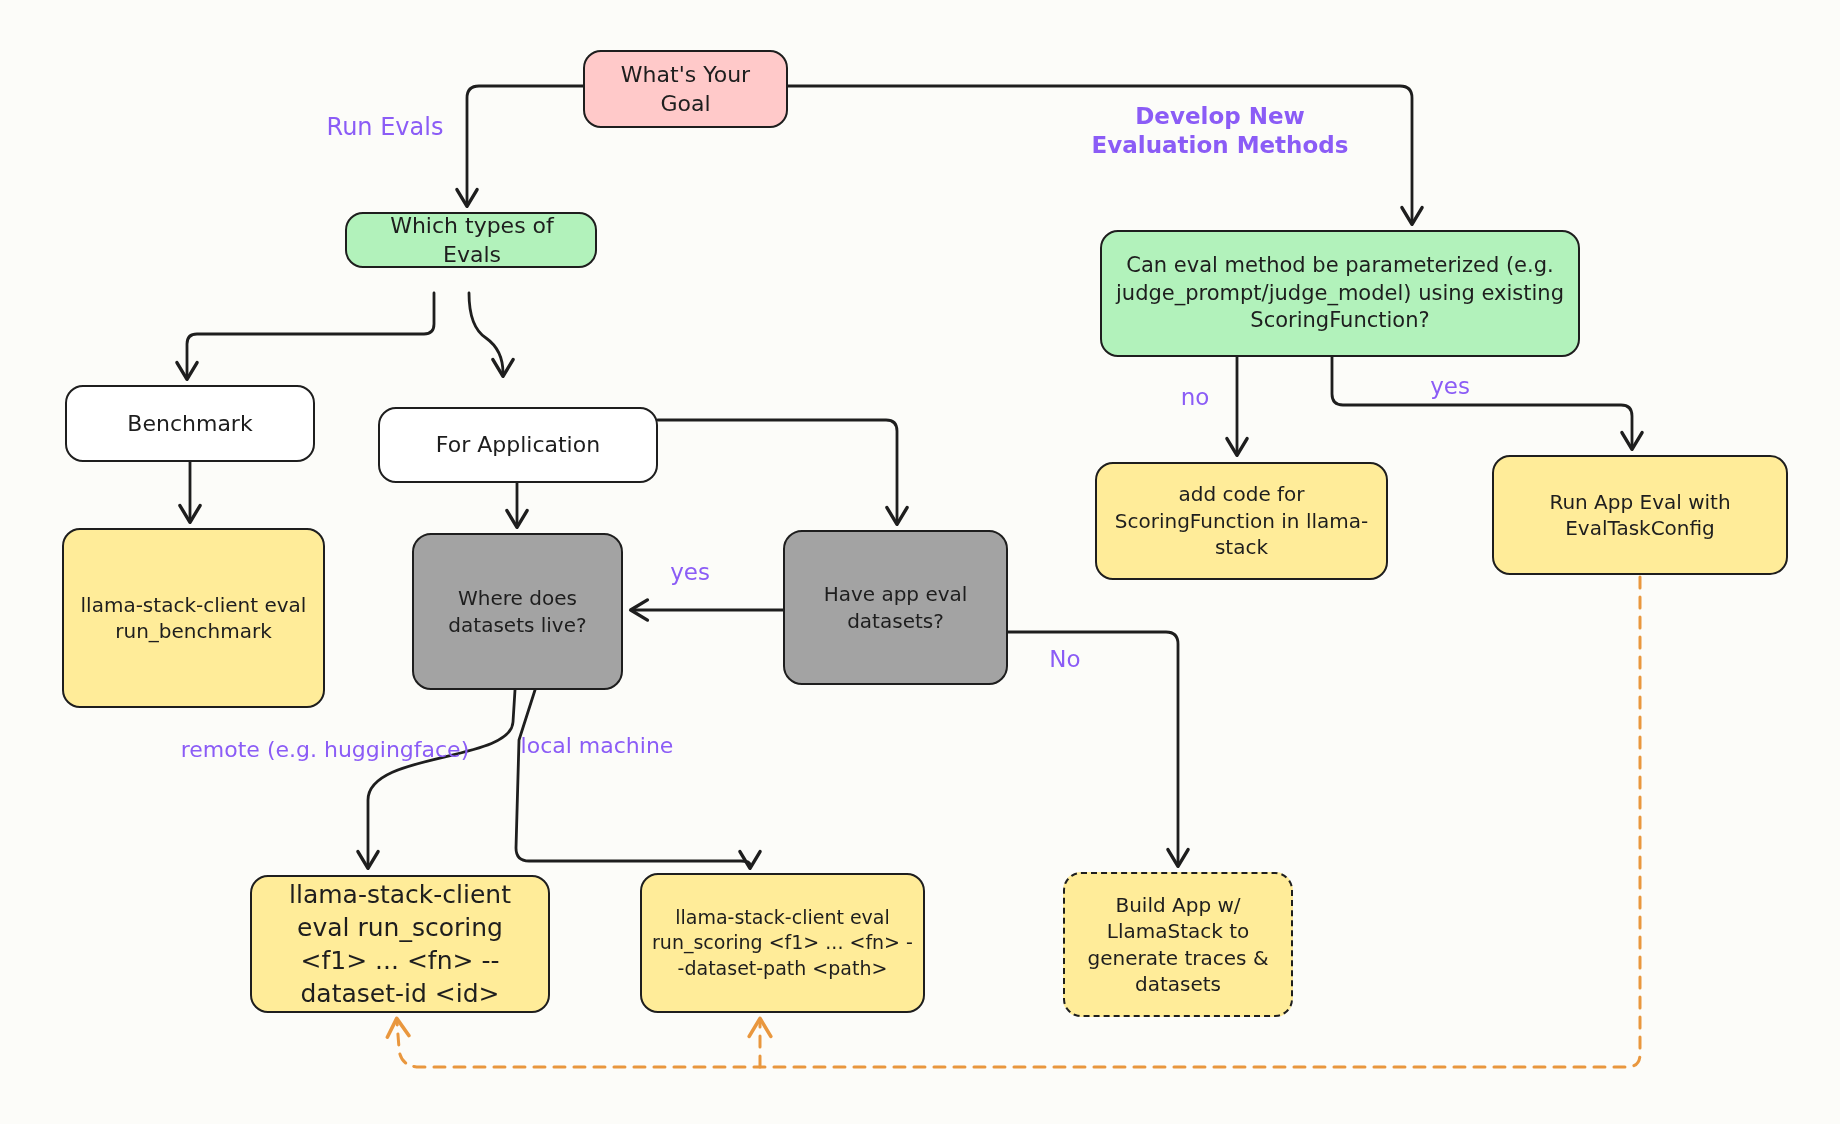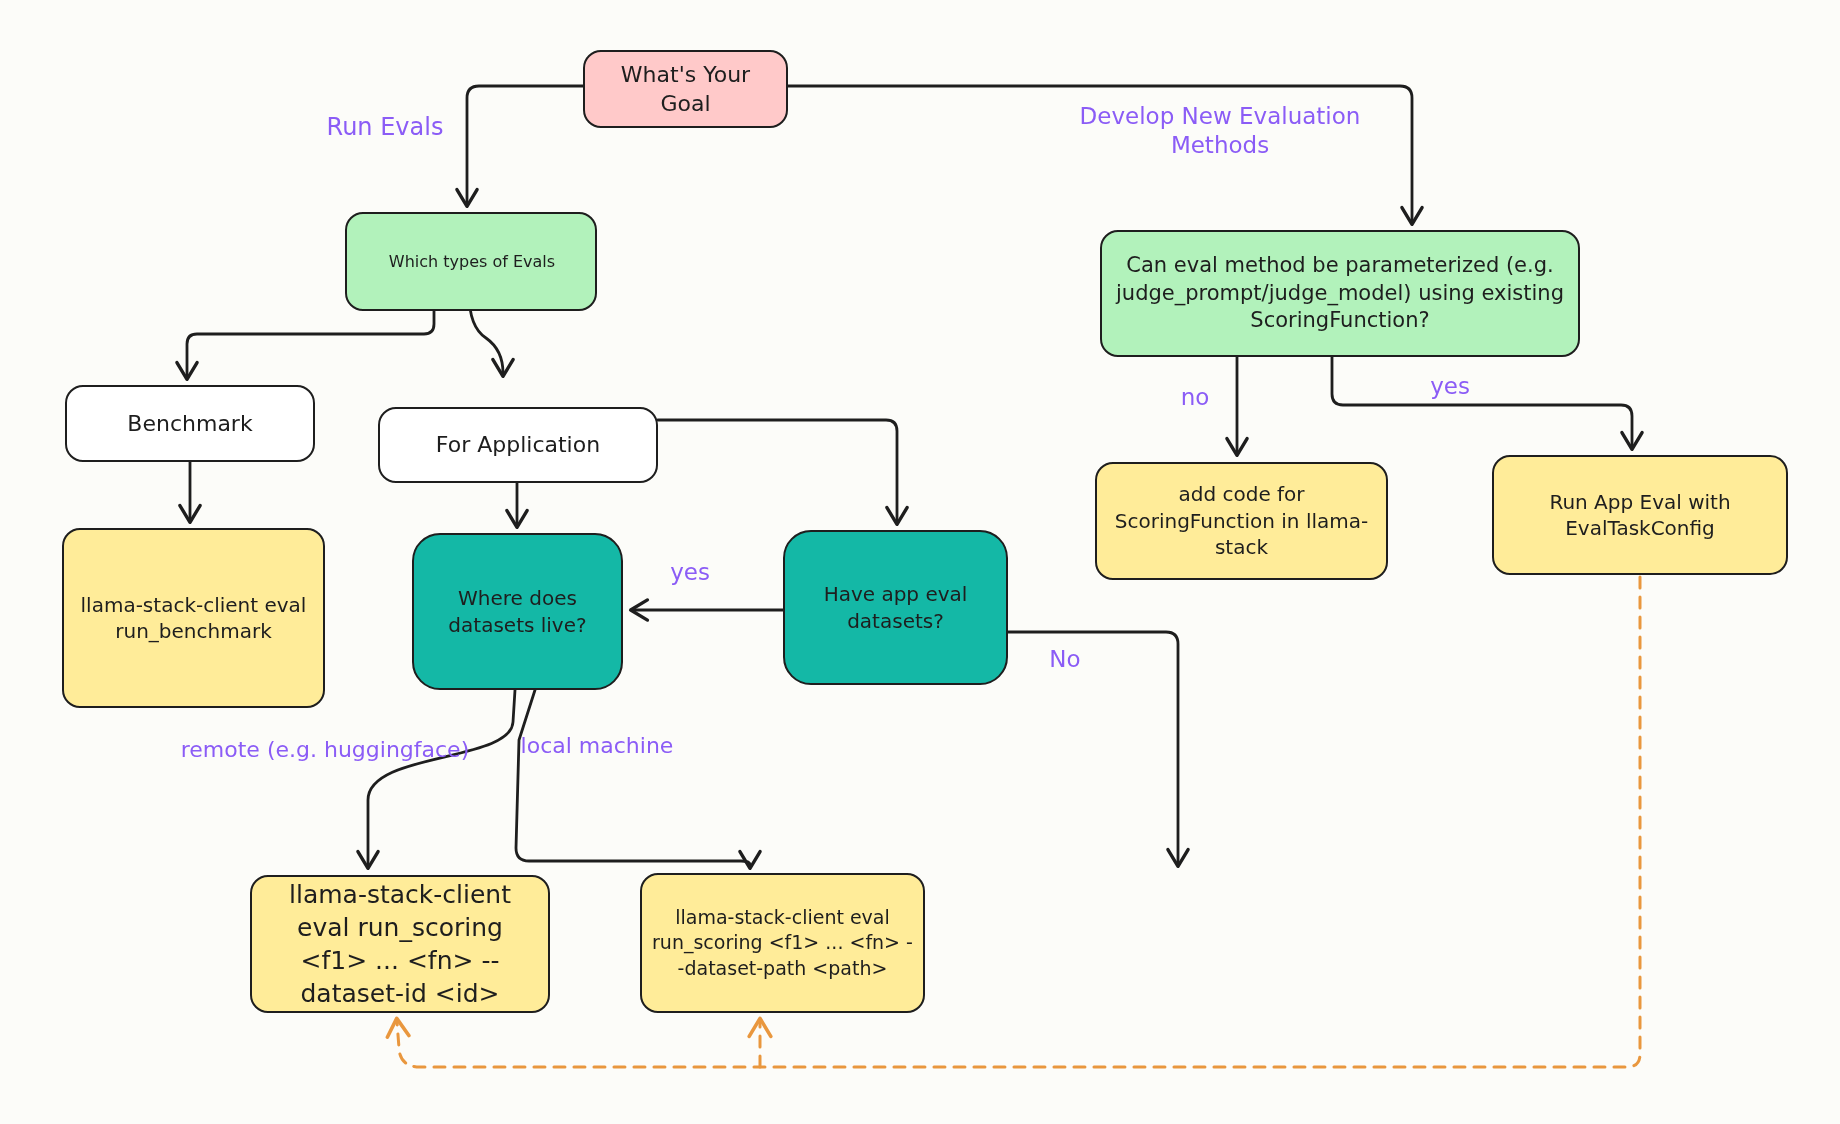--- a/index.html
+++ b/index.html
@@ -30,33 +30,33 @@
     align-items: center;
     justify-content: center;
     text-align: center;
     padding: 6px 10px;
     font-size: 20px;
     line-height: 1.32;
     color: #1e1e1e;
   }
   .node.pink   { background: #ffc9c9; }
   .node.green  { background: #b2f2bb; }
-  .node.blue   { background: #14b8a6; border-radius: 28px; }
+  .node.blue   { background: #a3a3a3; border-radius: 19px; }
   .node.yellow { background: #ffec99; }
   .node.white  { background: #ffffff; }
   .node.dashed { border-style: dashed; }
   .elabel {
     position: absolute;
     text-align: center;
     font-size: 23px;
     line-height: 1.25;
     color: #8b5cf6;
     white-space: nowrap;
   }
-  .elabel.wrap { white-space: normal; }
+  .elabel.wrap { white-space: normal; font-weight: bold; }
 </style>
 </head>
 <body>
 
 <div class="canvas">
 
   <svg class="edges" viewBox="0 0 1840 1124">
     <defs>
       <marker id="arrowBlack" viewBox="0 0 20 20" refX="13" refY="10" markerWidth="12" markerHeight="12" orient="auto-start-reverse">
         <path d="M5 4 L15 10 L5 16" fill="none" stroke="#1e1e1e" stroke-width="2" stroke-linecap="round" stroke-linejoin="round"></path>
@@ -83,21 +83,21 @@
     </g>
 
     <g fill="none" stroke="#e9973e" stroke-width="3" stroke-dasharray="11 9" stroke-linecap="round" stroke-linejoin="round">
       <path d="M 1640 577 L 1640 1054 Q 1640 1067 1627 1067 L 420 1067 Q 400 1067 399 1048 L 397 1022" marker-end="url(#arrowOrange)"></path>
       <path d="M 760 1067 L 760 1022" marker-end="url(#arrowOrange)"></path>
     </g>
   </svg>
 
   <div class="node pink" style="left:583px; top:50px; width:205px; height:78px; font-size:22px;">What's Your Goal</div>
 
-  <div class="node green" style="left:345px; top:212px; width:252px; height:99px; font-size:16px;padding-left:12px;">Which types of Evals</div>
+  <div class="node green" style="left:345px; top:212px; width:252px; height:56px; font-size:22px;padding-left:12px;">Which types of Evals</div>
 
   <div class="node green" style="left:1100px; top:230px; width:480px; height:127px; font-size:21px;">Can eval method be parameterized (e.g. judge_prompt/judge_model) using existing ScoringFunction?</div>
 
   <div class="node white" style="left:65px; top:385px; width:250px; height:77px; font-size:22px;">Benchmark</div>
 
   <div class="node white" style="left:378px; top:382px; width:280px; height:76px; font-size:22px;margin-top:25px;">For Application</div>
 
   <div class="node yellow" style="left:62px; top:528px; width:263px; height:180px;">llama-stack-client eval run_benchmark</div>
 
   <div class="node blue" style="left:412px; top:533px; width:211px; height:157px;">Where does datasets live?</div>
@@ -105,20 +105,21 @@
   <div class="node blue" style="left:783px; top:530px; width:225px; height:155px;">Have app eval datasets?</div>
 
   <div class="node yellow" style="left:1095px; top:462px; width:293px; height:118px;">add code for ScoringFunction in llama-stack</div>
 
   <div class="node yellow" style="left:1492px; top:455px; width:296px; height:120px;">Run App Eval with EvalTaskConfig</div>
 
   <div class="node yellow" style="left:250px; top:875px; width:300px; height:138px; font-size:25px;">llama-stack-client eval run_scoring &lt;f1&gt; ... &lt;fn&gt; --dataset-id &lt;id&gt;</div>
 
   <div class="node yellow" style="left:640px; top:873px; width:285px; height:140px; font-size:19px;">llama-stack-client eval run_scoring &lt;f1&gt; ... &lt;fn&gt; --dataset-path &lt;path&gt;</div>
 
+  <div class="node yellow dashed" style="left:1063px; top:872px; width:230px; height:145px;">Build App w/ LlamaStack to generate traces &amp; datasets</div>
 
   <div class="elabel" style="left:285px; top:112px; width:200px; font-size:24px;">Run Evals</div>
 
   <div class="elabel wrap" style="left:1075px; top:102px; width:290px;">Develop New Evaluation Methods</div>
 
   <div class="elabel" style="left:650px; top:558px; width:80px;">yes</div>
 
   <div class="elabel" style="left:1035px; top:645px; width:60px;">No</div>
 
   <div class="elabel" style="left:180px; top:736px; width:290px; font-size:22px;">remote (e.g. huggingface)</div>

